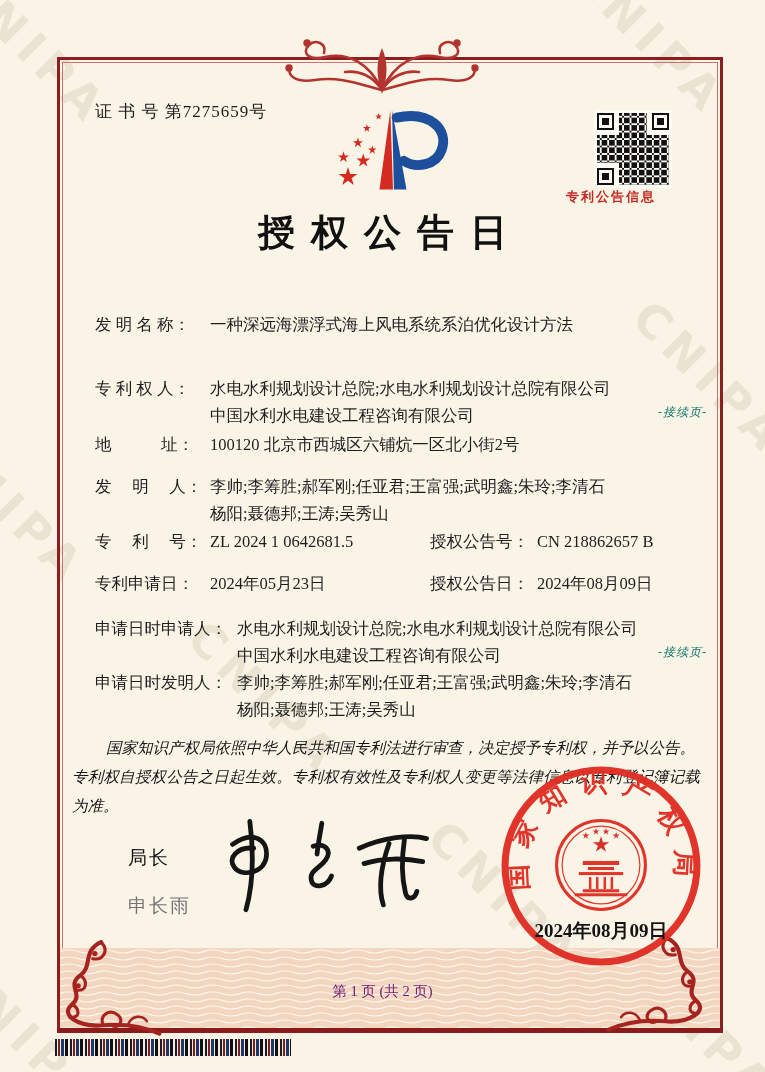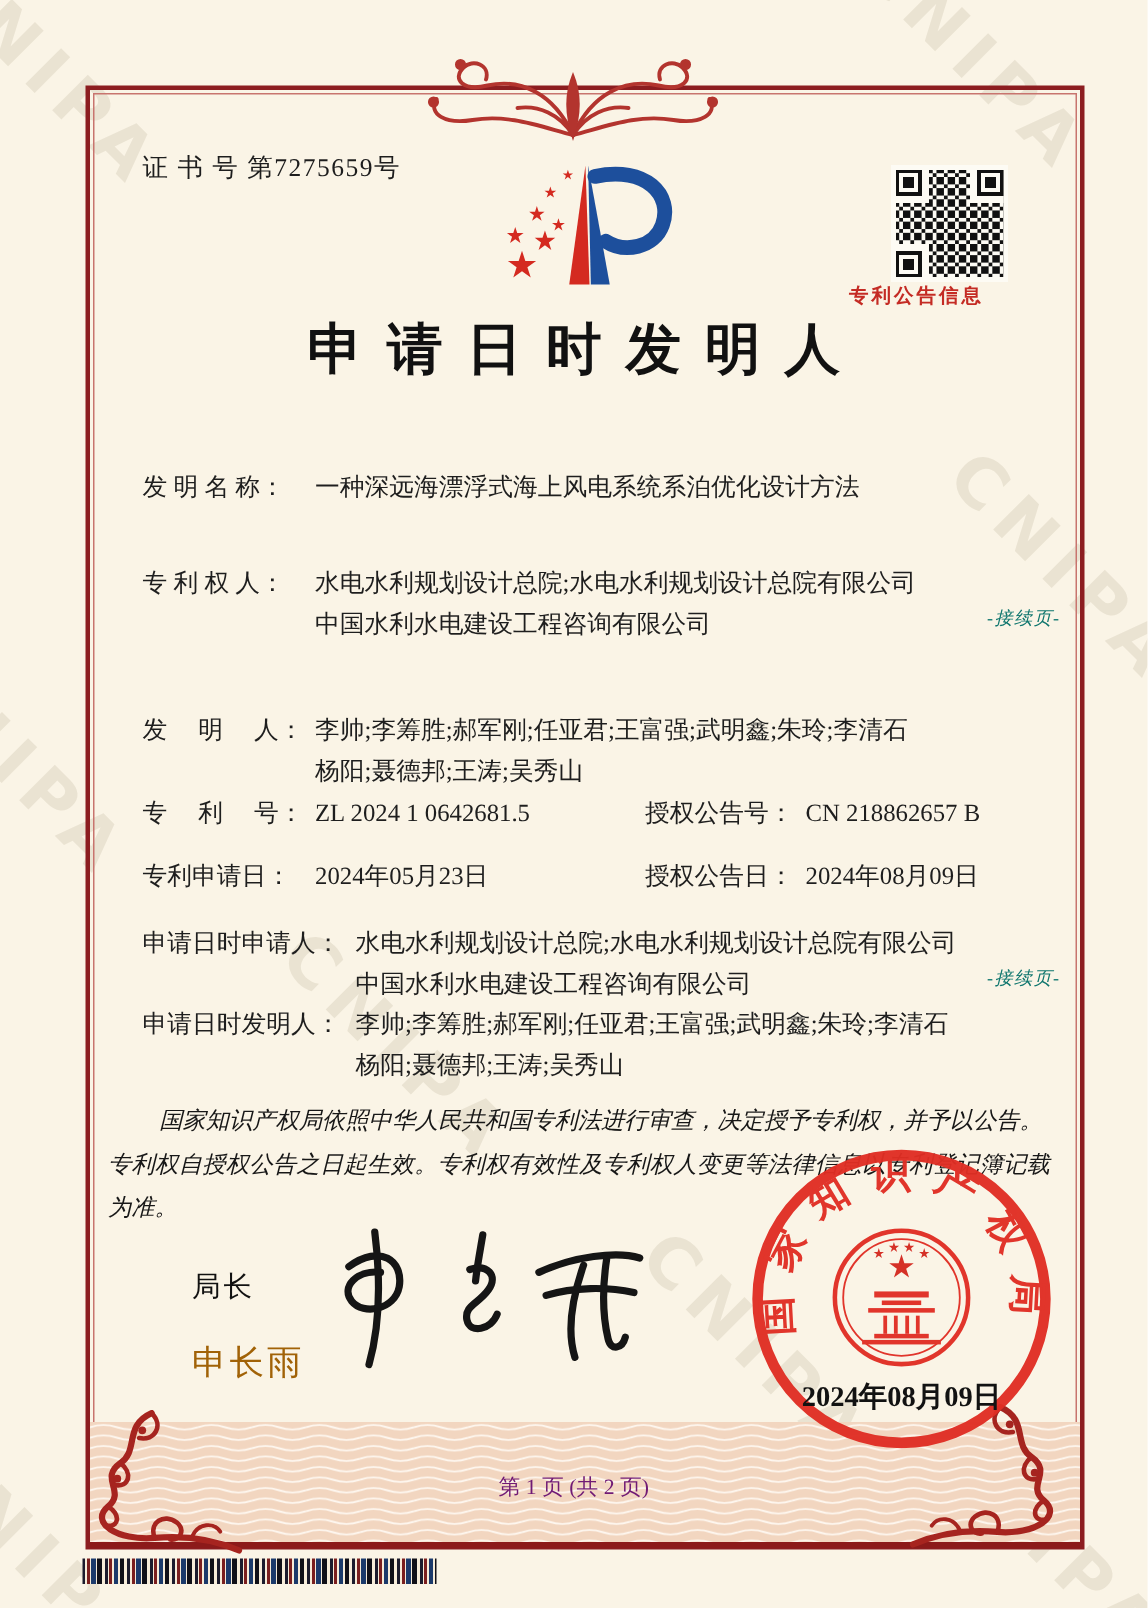--- a/index.html
+++ b/index.html
@@ -49,21 +49,21 @@
   .cont{position:absolute;right:0;bottom:3px;font-size:12px;font-style:italic;color:#0f766e;letter-spacing:1px;}
   .pair2{position:absolute;left:335px;top:0;white-space:nowrap;}
   .pair2 .lbl2{display:inline-block;margin-right:8px;text-align:right;}
   .legal{
     position:absolute;left:72px;top:733px;width:628px;
     font-size:15.5px;line-height:29px;font-style:italic;color:#171717;
     text-align:justify;
   }
   .legal .l1{text-indent:2.2em;}
   .sig-title{position:absolute;left:128px;top:845px;font-size:19px;color:#111;letter-spacing:2px;}
-  .sig-name{position:absolute;left:128px;top:893px;font-size:23px;color:#a16207;letter-spacing:2px;}
+  .sig-name{position:absolute;left:128px;top:893px;font-size:19px;color:#737373;letter-spacing:2px;}
   .signature{position:absolute;left:198px;top:812px;width:240px;height:108px;}
   
   .seal{position:absolute;left:497px;top:762px;width:208px;height:208px;opacity:0.96;}
   .seal-date{
     position:absolute;left:508px;top:918px;width:186px;text-align:center;
     font-size:19px;font-weight:600;color:#121212;
   }
   
   .band{
     position:absolute;left:60px;top:948px;width:660px;height:80px;
@@ -158,31 +158,34 @@
       <rect x="22" y="0" width="7" height="7" fill="#111"></rect>
         <rect x="23" y="1" width="5" height="5" fill="#FDFBF4"></rect>
         <rect x="24" y="2" width="3" height="3" fill="#111"></rect>
       <rect x="0" y="22" width="7" height="7" fill="#111"></rect>
         <rect x="1" y="23" width="5" height="5" fill="#FDFBF4"></rect>
         <rect x="2" y="24" width="3" height="3" fill="#111"></rect>
     </svg>
   </div>
   <div class="qr-caption">专利公告信息</div>
 
-  <div class="title">申请日时发明人</div>
+  <div class="title">授权公告日</div>
 
   <div class="row" style="top:300px">
     <span class="lbl">发 明 名 称：</span><span class="val">一种深远海漂浮式海上风电系统系泊优化设计方法</span>
   </div>
 
   <div class="row" style="top:364px">
     <span class="lbl">专 利 权 人：</span><span class="val"><span class="vline">水电水利规划设计总院;水电水利规划设计总院有限公司</span><span class="vline">中国水利水电建设工程咨询有限公司</span></span>
     <span class="cont">-接续页-</span>
   </div>
 
+  <div class="row" style="top:420px">
+    <span class="lbl">地　　　址：</span><span class="val">100120 北京市西城区六铺炕一区北小街2号</span>
+  </div>
 
   <div class="row" style="top:462px">
     <span class="lbl">发　 明　 人：</span><span class="val"><span class="vline">李帅;李筹胜;郝军刚;任亚君;王富强;武明鑫;朱玲;李清石</span><span class="vline">杨阳;聂德邦;王涛;吴秀山</span></span>
   </div>
 
   <div class="row" style="top:517px">
     <span class="lbl">专　 利　 号：</span><span class="val">ZL 2024 1 0642681.5</span>
     <span class="pair2"><span class="lbl2">授权公告号：</span><span class="val">CN 218862657 B</span></span>
   </div>
 

